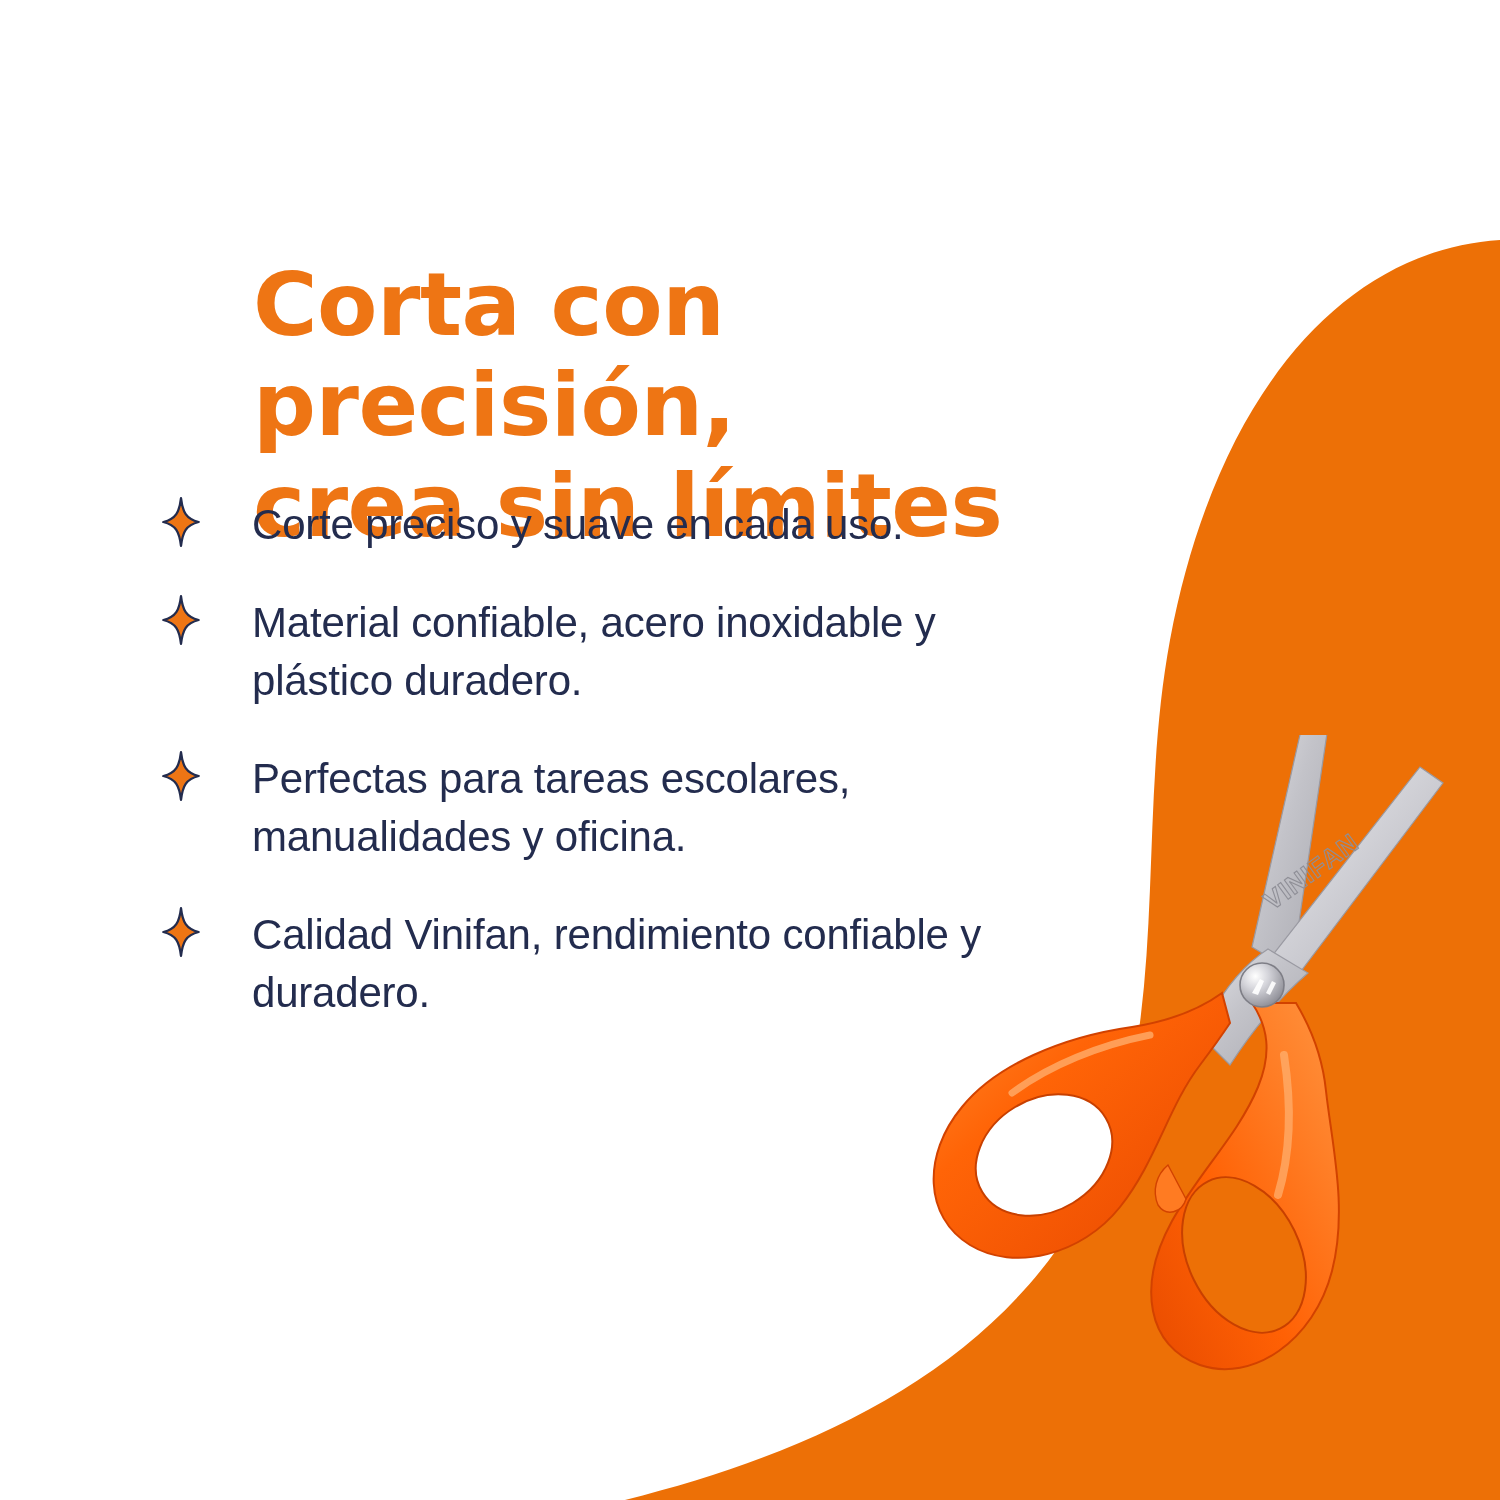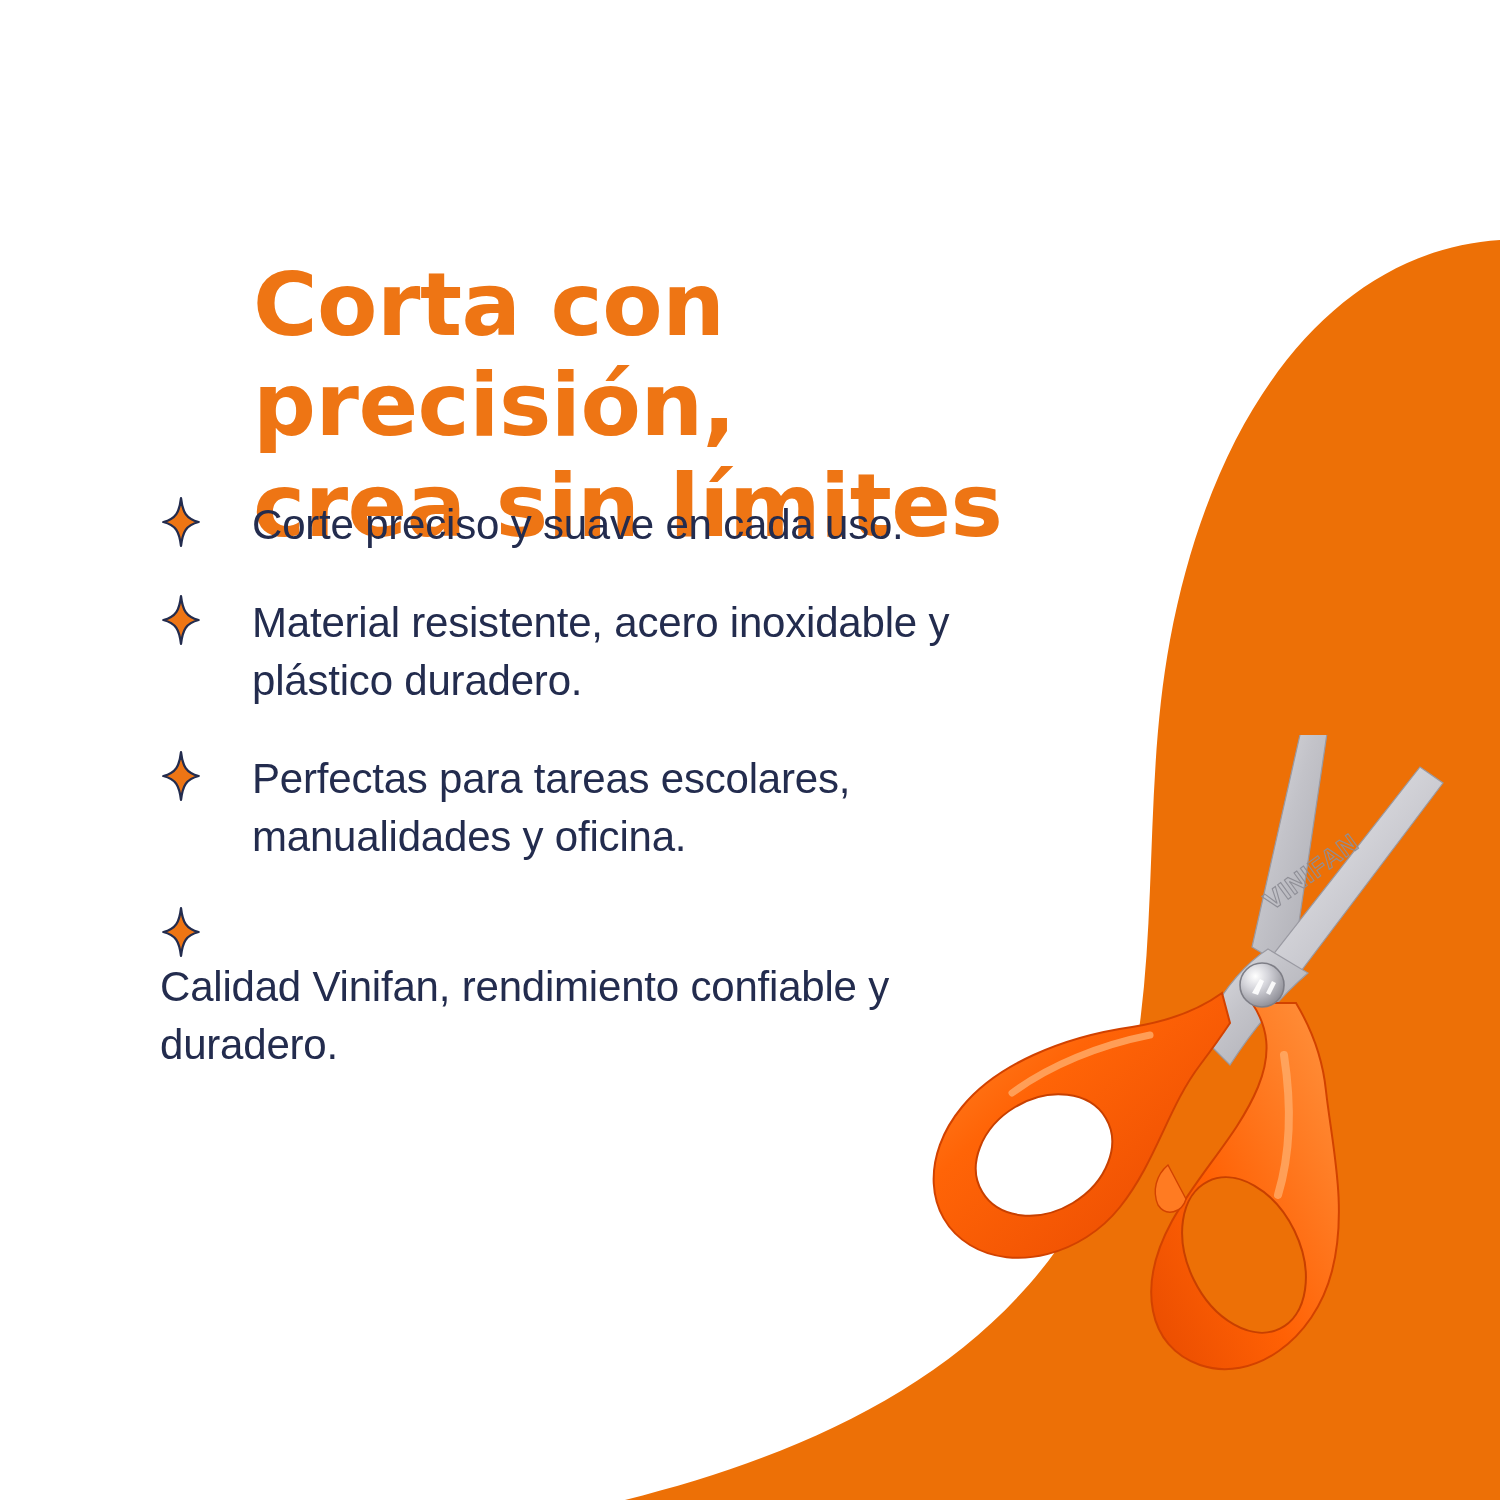--- a/index.html
+++ b/index.html
@@ -46,21 +46,21 @@
     position: absolute;
     left: 160px;
     top: 496px;
     width: 880px;
   }
   .feature-row {
     display: flex;
     align-items: flex-start;
     margin-bottom: 40px;
   }
-  .feature-row:last-child { margin-bottom: 11px; flex-direction: column; }
+  .feature-row:last-child { margin-bottom: 11px; }
 
   .sparkle {
     flex: 0 0 auto;
     width: 42px;
     height: 52px;
     margin-right: 50px;
     display: block;
   }
   .feature-text {
     color: #232C4E;
@@ -103,21 +103,21 @@
       <svg class="sparkle" viewBox="0 0 40 50" aria-hidden="true">
         <path d="M20 2 C21.6 15.5 24.8 22 37 25 C24.8 28 21.6 34.5 20 48 C18.4 34.5 15.2 28 3 25 C15.2 22 18.4 15.5 20 2 Z" fill="#EE7514" stroke="#232C4E" stroke-width="2.2" stroke-linejoin="round"></path>
       </svg>
       <span class="feature-text">Corte preciso y suave en cada uso.</span>
     </li>
 
     <li class="feature-row">
       <svg class="sparkle" viewBox="0 0 40 50" aria-hidden="true">
         <path d="M20 2 C21.6 15.5 24.8 22 37 25 C24.8 28 21.6 34.5 20 48 C18.4 34.5 15.2 28 3 25 C15.2 22 18.4 15.5 20 2 Z" fill="#EE7514" stroke="#232C4E" stroke-width="2.2" stroke-linejoin="round"></path>
       </svg>
-      <span class="feature-text">Material resistente, acero inoxidable y plástico duradero.</span>
+      <span class="feature-text">Material confiable, acero inoxidable y plástico duradero.</span>
     </li>
 
 
     <li class="feature-row">
       <svg class="sparkle" viewBox="0 0 40 50" aria-hidden="true">
         <path d="M20 2 C21.6 15.5 24.8 22 37 25 C24.8 28 21.6 34.5 20 48 C18.4 34.5 15.2 28 3 25 C15.2 22 18.4 15.5 20 2 Z" fill="#EE7514" stroke="#232C4E" stroke-width="2.2" stroke-linejoin="round"></path>
       </svg>
       <span class="feature-text">Perfectas para tareas escolares, manualidades y oficina.</span>
     </li>
 

